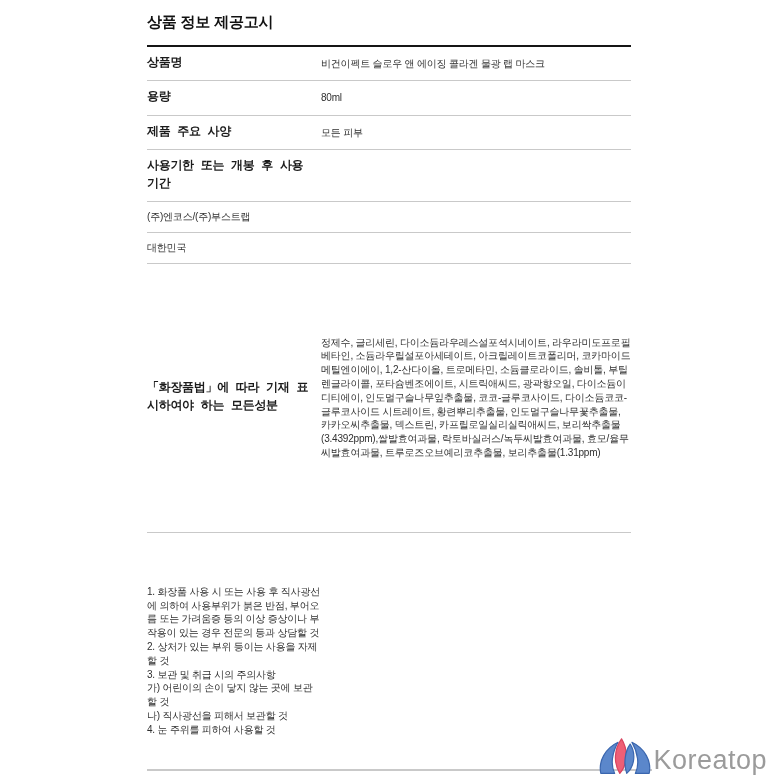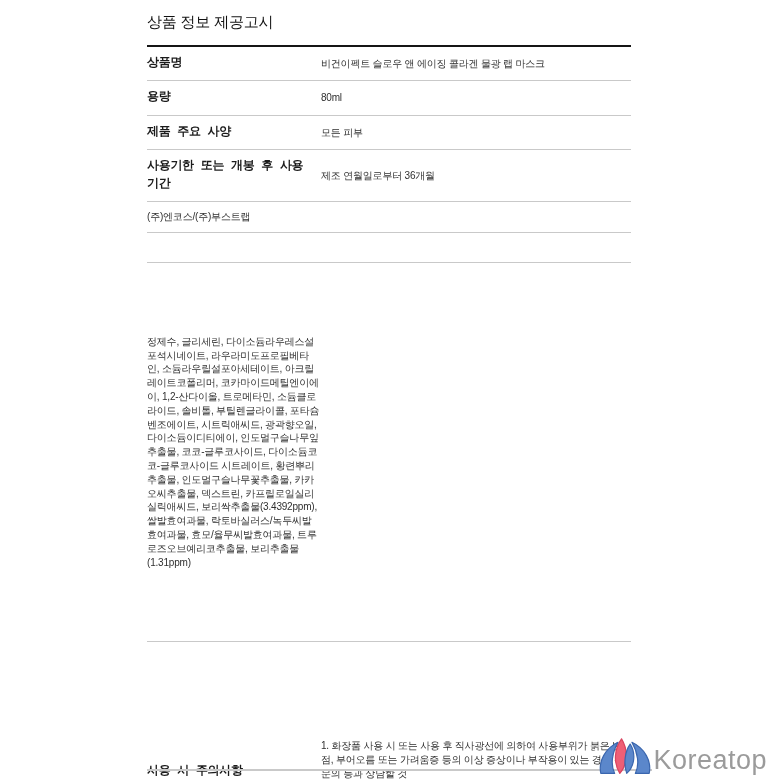--- a/index.html
+++ b/index.html
@@ -3,21 +3,21 @@
 <meta charset="utf-8">
 <style>
   * { margin: 0; padding: 0; box-sizing: border-box; }
   html, body { width: 780px; height: 780px; background: #ffffff; overflow: hidden; }
   body { font-family: "Liberation Sans", "DejaVu Sans", sans-serif; position: relative; color: #222; }
 
   .sheet { position: absolute; left: 147px; top: 13px; width: 484px; }
 
   .page-title {
     font-size: 15px;
-    font-weight: 400;
+    font-weight: 700;
     color: #111;
     letter-spacing: -0.2px;
     margin-bottom: 13px;
   }
 
   .info-table { border-top: 2px solid #151515; width: 100%; }
 
   .row {
     display: grid;
     grid-template-columns: 174px 1fr;
@@ -38,21 +38,21 @@
   .row .value {
     font-size: 10px;
     font-weight: 400;
     color: #2f2f2f;
     line-height: 1.38;
     letter-spacing: -0.2px;
   }
 
   .row--ingredients { padding: 72px 0; }
   .row--caution { padding: 52px 0 14px 0; border-bottom: none; }
-  .pre-line { white-space: pre-line; margin-top: 45px; }
+  .pre-line { white-space: pre-line; }
 
   .footer-line {
     position: absolute;
     left: 147px;
     top: 769px;
     width: 505px;
     height: 1.5px;
     background: #c9c9c9;
   }
   .logo {
@@ -92,36 +92,36 @@
       <div class="value">80ml</div>
     </div>
 
     <div class="row">
       <div class="label">제품 주요 사양</div>
       <div class="value">모든 피부</div>
     </div>
 
     <div class="row">
       <div class="label">사용기한 또는 개봉 후 사용기간</div>
-      <div class="value">제조 연월일로부터 36개월</div>
     </div>
 
     <div class="row">
       <div class="value">(주)엔코스/(주)부스트랩</div>
     </div>
 
     <div class="row">
+      <div class="value">대한민국</div>
     </div>
 
     <div class="row row--ingredients">
+      <div class="label">「화장품법」에 따라 기재 표시하여야 하는 모든성분</div>
       <div class="value">정제수, 글리세린, 다이소듐라우레스설포석시네이트, 라우라미도프로필베타인, 소듐라우릴설포아세테이트, 아크릴레이트코폴리머, 코카마이드메틸엔이에이, 1,2-산다이올, 트로메타민, 소듐클로라이드, 솔비톨, 부틸렌글라이콜, 포타슘벤조에이트, 시트릭애씨드, 광곽향오일, 다이소듐이디티에이, 인도멀구슬나무잎추출물, 코코-글루코사이드, 다이소듐코코-글루코사이드 시트레이트, 황련뿌리추출물, 인도멀구슬나무꽃추출물, 카카오씨추출물, 덱스트린, 카프릴로일실리실릭애씨드, 보리싹추출물(3.4392ppm),쌀발효여과물, 락토바실러스/녹두씨발효여과물, 효모/율무씨발효여과물, 트루로즈오브예리코추출물, 보리추출물(1.31ppm)</div>
     </div>
 
     <div class="row row--caution">
-      <div class="label">사용 시 주의사항</div>
       <div class="value pre-line">1. 화장품 사용 시 또는 사용 후 직사광선에 의하여 사용부위가 붉은 반점, 부어오름 또는 가려움증 등의 이상 증상이나 부작용이 있는 경우 전문의 등과 상담할 것
 2. 상처가 있는 부위 등이는 사용을 자제할 것
 3. 보관 및 취급 시의 주의사항
 가) 어린이의 손이 닿지 않는 곳에 보관할 것
 나) 직사광선을 피해서 보관할 것
 4. 눈 주위를 피하여 사용할 것</div>
     </div>
 
   </div>
 </div>

